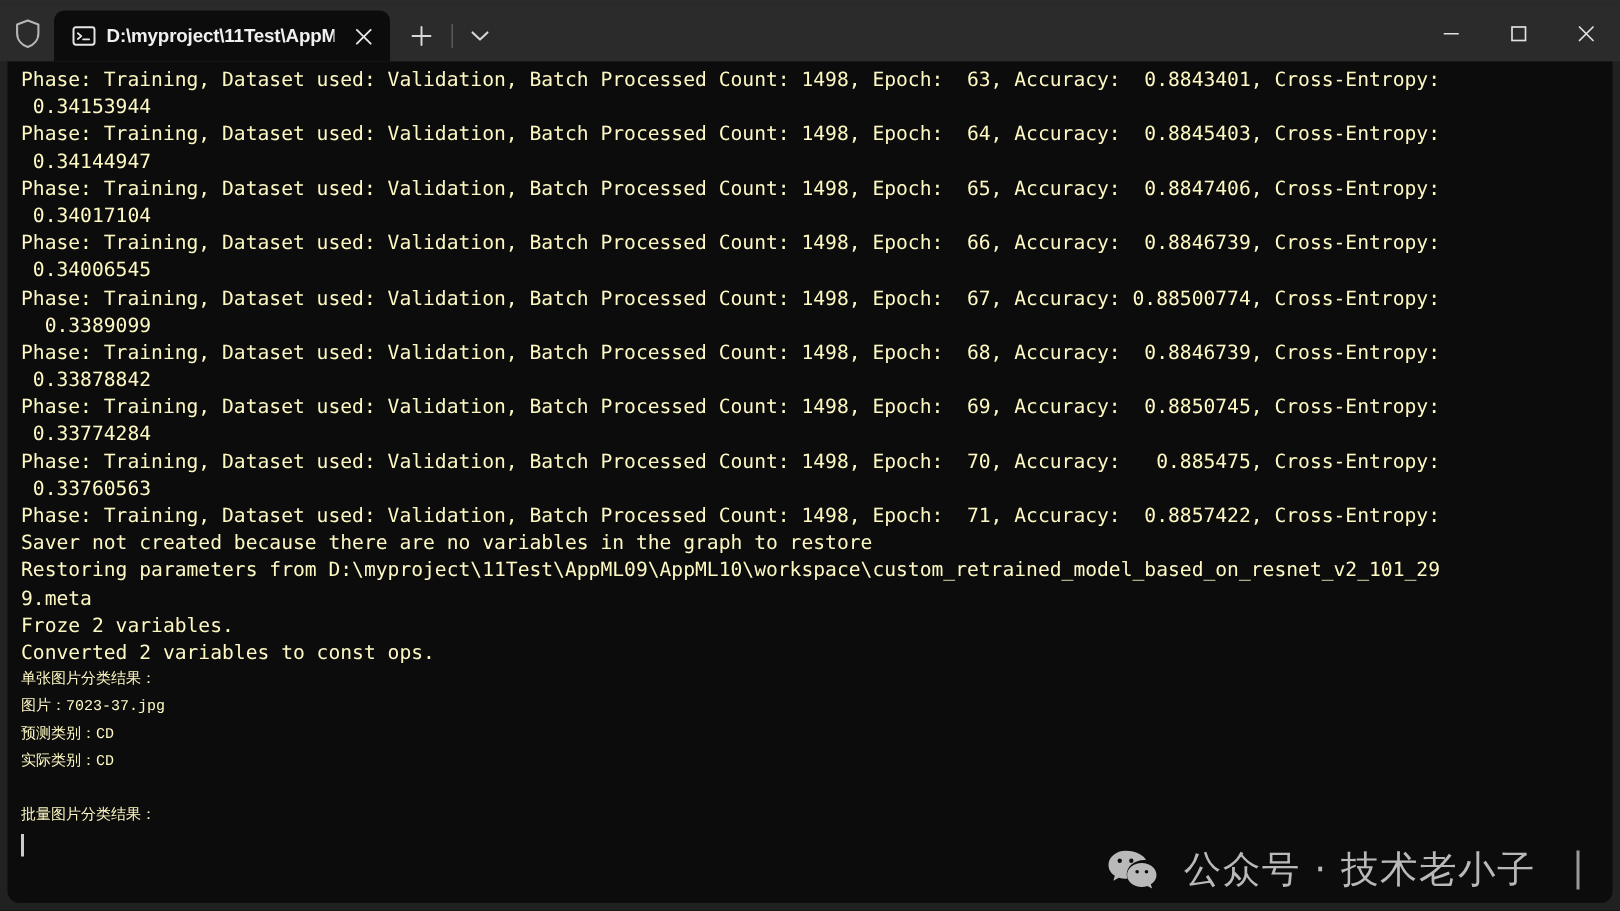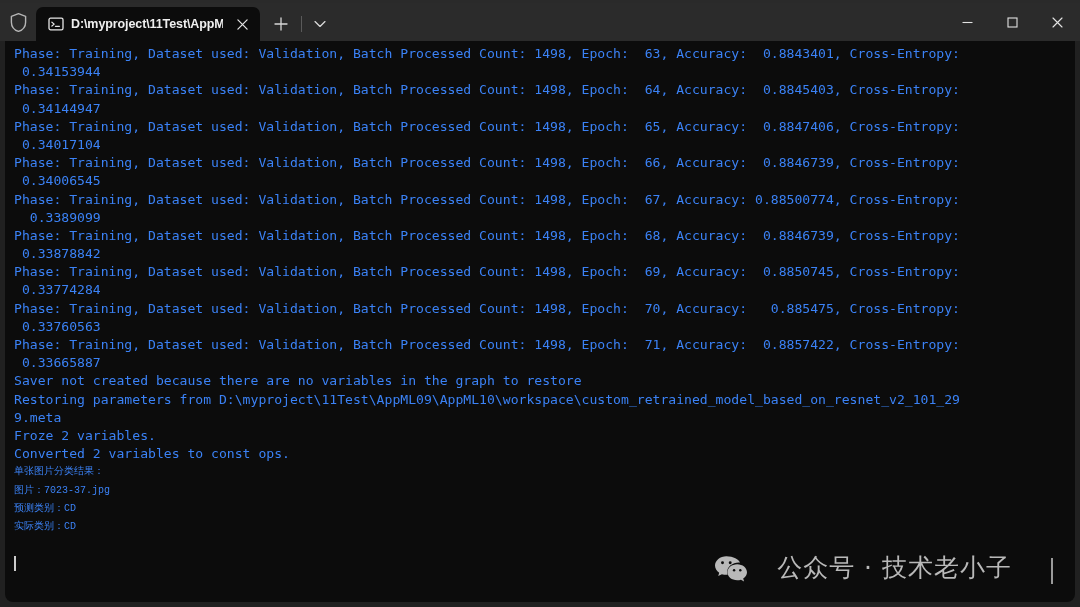--- a/index.html
+++ b/index.html
@@ -152,21 +152,21 @@
     border-radius: 0 0 8px 8px;
     box-sizing: border-box;
     padding: 4px 0 0 9px;
     overflow: hidden;
   }
 
   .termline {
     font-family: "DejaVu Sans Mono", "Liberation Mono", monospace;
     font-size: 13.1px;
     line-height: 18.2px;
-    color: #3b82f6;
+    color: #fef9c3;
     white-space: pre;
     letter-spacing: 0px;
     height: 18.2px;
   }
   .termline.cn {
     font-family: Liberation Mono, monospace;
     font-size: 10px;
   }
   .termline.blank { color: transparent; }
 
@@ -179,24 +179,24 @@
     display: inline-block;
     width: 1.5px;
     height: 15px;
     background: #cccccc;
   }
 
   
   .watermark {
     position: absolute;
     right: 22px;
-    bottom: 18px;
-    display: flex;
-    align-items: flex-end;
-    gap: 29px;
+    bottom: 6px;
+    display: flex;
+    align-items: center;
+    gap: 17px;
     pointer-events: none;
   }
   .wm-icon { width: 34px; height: 30px; flex: 0 0 auto; }
   .wm-text {
     font-family: "DejaVu Sans", "Liberation Sans", sans-serif;
     font-size: 25px;
     color: #b9b9b9;
     white-space: nowrap;
     letter-spacing: 1px;
   }
@@ -298,31 +298,31 @@
           <div class="termline"> 0.34006545</div>
           <div class="termline">Phase: Training, Dataset used: Validation, Batch Processed Count: 1498, Epoch:  67, Accuracy: 0.88500774, Cross-Entropy:</div>
           <div class="termline">  0.3389099</div>
           <div class="termline">Phase: Training, Dataset used: Validation, Batch Processed Count: 1498, Epoch:  68, Accuracy:  0.8846739, Cross-Entropy:</div>
           <div class="termline"> 0.33878842</div>
           <div class="termline">Phase: Training, Dataset used: Validation, Batch Processed Count: 1498, Epoch:  69, Accuracy:  0.8850745, Cross-Entropy:</div>
           <div class="termline"> 0.33774284</div>
           <div class="termline">Phase: Training, Dataset used: Validation, Batch Processed Count: 1498, Epoch:  70, Accuracy:   0.885475, Cross-Entropy:</div>
           <div class="termline"> 0.33760563</div>
           <div class="termline">Phase: Training, Dataset used: Validation, Batch Processed Count: 1498, Epoch:  71, Accuracy:  0.8857422, Cross-Entropy:</div>
-          <div class="termline"> 0.33665887</div>
           <div class="termline">Saver not created because there are no variables in the graph to restore</div>
           <div class="termline">Restoring parameters from D:\myproject\11Test\AppML09\AppML10\workspace\custom_retrained_model_based_on_resnet_v2_101_29</div>
           <div class="termline">9.meta</div>
           <div class="termline">Froze 2 variables.</div>
           <div class="termline">Converted 2 variables to const ops.</div>
           <div class="termline cn">单张图片分类结果：</div>
           <div class="termline cn">图片：7023-37.jpg</div>
           <div class="termline cn">预测类别：CD</div>
           <div class="termline cn">实际类别：CD</div>
           <div class="termline cn blank"></div>
+          <div class="termline cn">批量图片分类结果：</div>
         </div>
 
       <div class="cursor-line">
         <span class="cursor"></span>
       </div>
 
       <div class="watermark">
         <span class="wm-icon">
           <svg width="34" height="30" viewBox="0 0 34 30">
             <path d="M12.4 2.2 C6.1 2.2 1 6.4 1 11.6 c0 2.9 1.6 5.5 4.2 7.2 l-1 3.3 3.7-1.9

